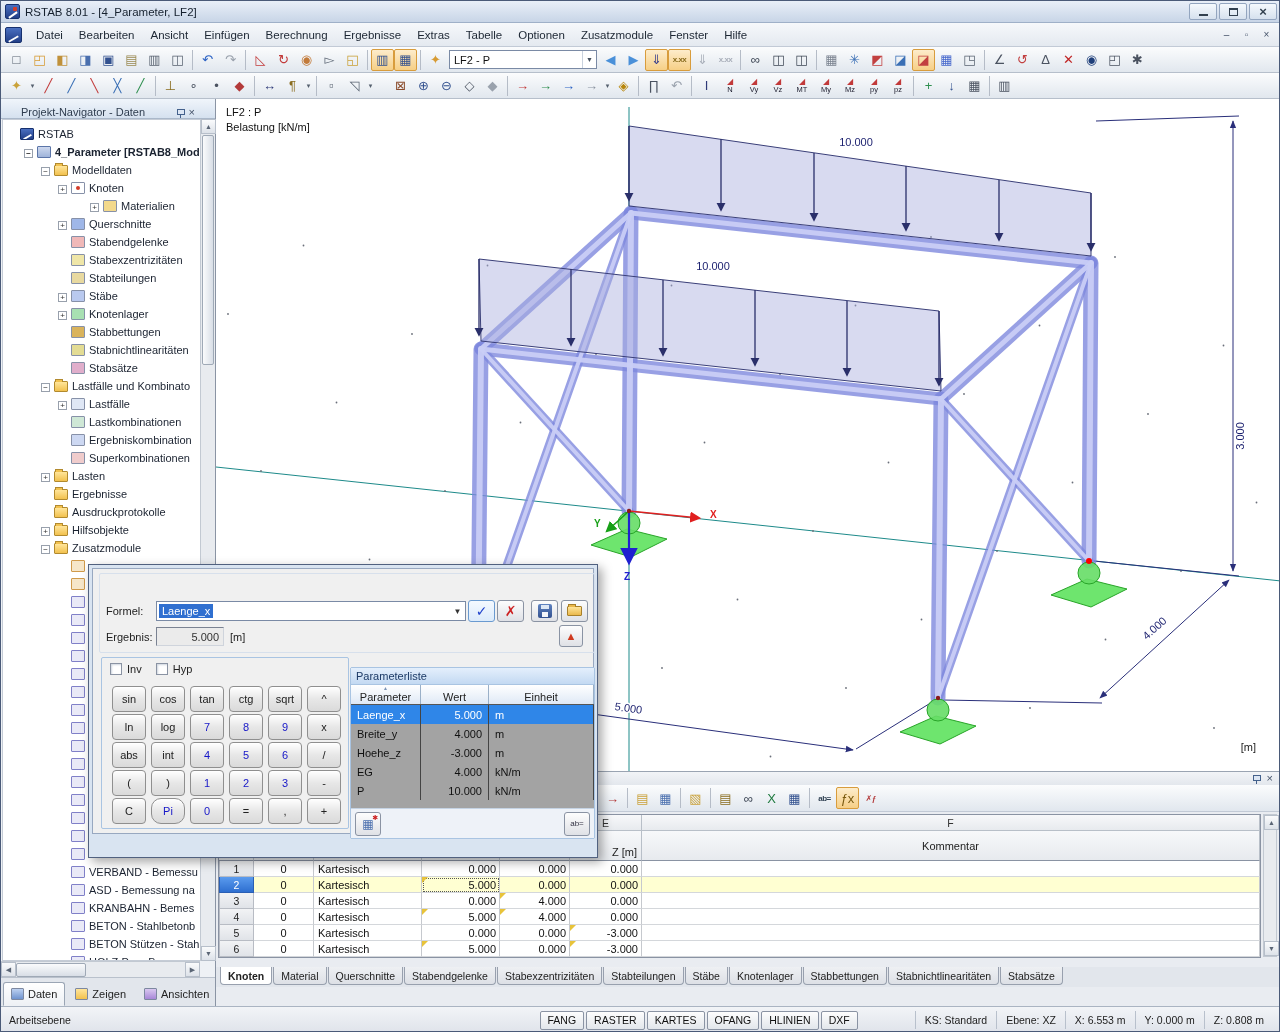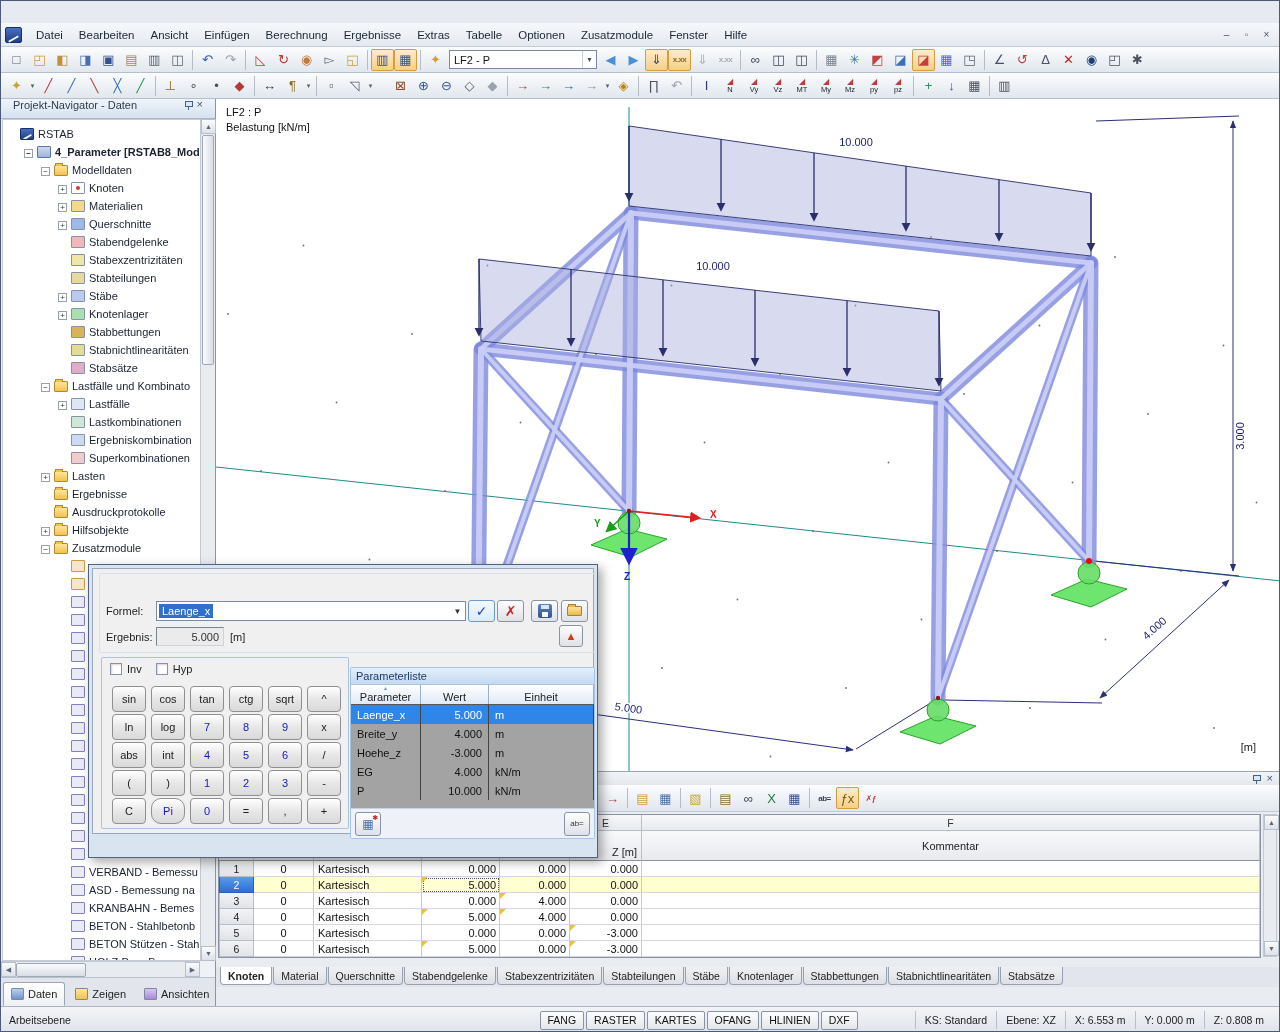--- a/index.html
+++ b/index.html
@@ -40,21 +40,21 @@
   .ricon{width:24px;height:22px;flex:none;display:flex;flex-direction:column;align-items:center;justify-content:center;line-height:1;}
   .ricon .wedge{color:#c23a3a;font-size:8px;}
   .ricon .rlab{font-size:7.5px;color:#223;}
   .lfcombo{width:148px;height:19px;background:#fff;border:1px solid #7a8aa5;display:flex;align-items:center;margin:0 2px;flex:none;}
   .lfcombo .val{flex:1;font-size:11px;padding-left:4px;color:#111;}
   .lfcombo .arr{width:14px;height:100%;display:flex;align-items:center;justify-content:center;font-size:7px;color:#44505e;border-left:1px solid #c9d2de;}
   .lfcombo .arr::before{content:"▼";}
 
   
   .navigator{position:absolute;left:0;top:98px;width:215px;height:907px;background:#eef1f5;border-right:1px solid #8a94a4;}
-  .navhead{height:20px;background:linear-gradient(#f0f5fb,#d5e1ef);border-bottom:1px solid #aab8ca;display:flex;align-items:flex-start;font-size:11px;color:#2e3c4e;padding:0 12px;}
+  .navhead{height:20px;background:linear-gradient(#f0f5fb,#d5e1ef);border-bottom:1px solid #aab8ca;display:flex;align-items:flex-end;font-size:11px;color:#2e3c4e;padding:0 20px;}
   .navhead .sp{margin-left:auto;display:flex;gap:4px;align-items:center;}
   .pin{width:9px;height:10px;position:relative;}
   .pin::before{content:"";position:absolute;left:1px;top:1px;width:6px;height:4px;border:1px solid #44618c;background:#dce6f4;}
   .pin::after{content:"";position:absolute;left:4px;top:7px;width:1px;height:3px;background:#44618c;}
   .xglyph{font-size:11px;color:#44536a;line-height:1;}
   .xglyph::before{content:"×";}
   .treewrap{position:absolute;left:1px;top:20px;right:15px;bottom:45px;background:#fff;overflow:hidden;border:1px solid #c5ccd6;border-right:none;padding-top:2px;}
   .trow{height:18px;display:flex;align-items:flex-end;font-size:11px;color:#1a2230;white-space:nowrap;}
   .trow.bold{font-weight:bold;}
   .tg{width:9px;height:9px;border:1px solid #98a0ac;background:#fff;flex:none;font-size:8px;line-height:7px;text-align:center;color:#333;margin-right:4px;}
@@ -172,20 +172,35 @@
   .pfbtn.ab{font-size:8px;color:#334;flex-direction:column;line-height:1;}
   .dtop{position:absolute;left:6px;top:4px;width:496px;height:80px;border:1px solid #d7e0ec;border-radius:2px;}
 
   svg text{font-family:"Liberation Sans","DejaVu Sans",sans-serif;}
 </style>
 </head>
 <body>
 
 <div class="app">
 
+  <div class="titlebar">
+    <span class="appicon"></span>
+    <span class="titletext">RSTAB 8.01 - [4_Parameter, LF2]</span>
+    <span class="wbtns">
+      <span class="wbtn">
+          <span class="bar"></span>
+        </span>
+      <span class="wbtn">
+          <span class="box"></span>
+        </span>
+      <span class="wbtn">
+          <span class="x"></span>
+        </span>
+    </span>
+  </div>
 
   <div class="menubar">
     <span class="mdiicon"></span>
     <span id="menu-items" style="display:flex;text-align:right;">
         <span class="mitem">Datei</span>
         <span class="mitem">Bearbeiten</span>
         <span class="mitem">Ansicht</span>
         <span class="mitem">Einfügen</span>
         <span class="mitem">Berechnung</span>
         <span class="mitem">Ergebnisse</span>
@@ -502,21 +517,21 @@
         <div class="trow" style="padding-left: 38px;">
           <span class="tg minus"></span>
           <span class="ic fold"></span>
           <span>Modelldaten</span>
         </div>
         <div class="trow" style="padding-left: 55px;">
           <span class="tg plus"></span>
           <span class="ic knoten"></span>
           <span>Knoten</span>
         </div>
-        <div class="trow" style="padding-left: 55px;">
+        <div class="trow" style="padding-left: 87px;">
           <span class="tg plus"></span>
           <span class="ic mat"></span>
           <span>Materialien</span>
         </div>
         <div class="trow" style="padding-left: 55px;">
           <span class="tg plus"></span>
           <span class="ic quer"></span>
           <span>Querschnitte</span>
         </div>
         <div class="trow" style="padding-left: 55px;">

